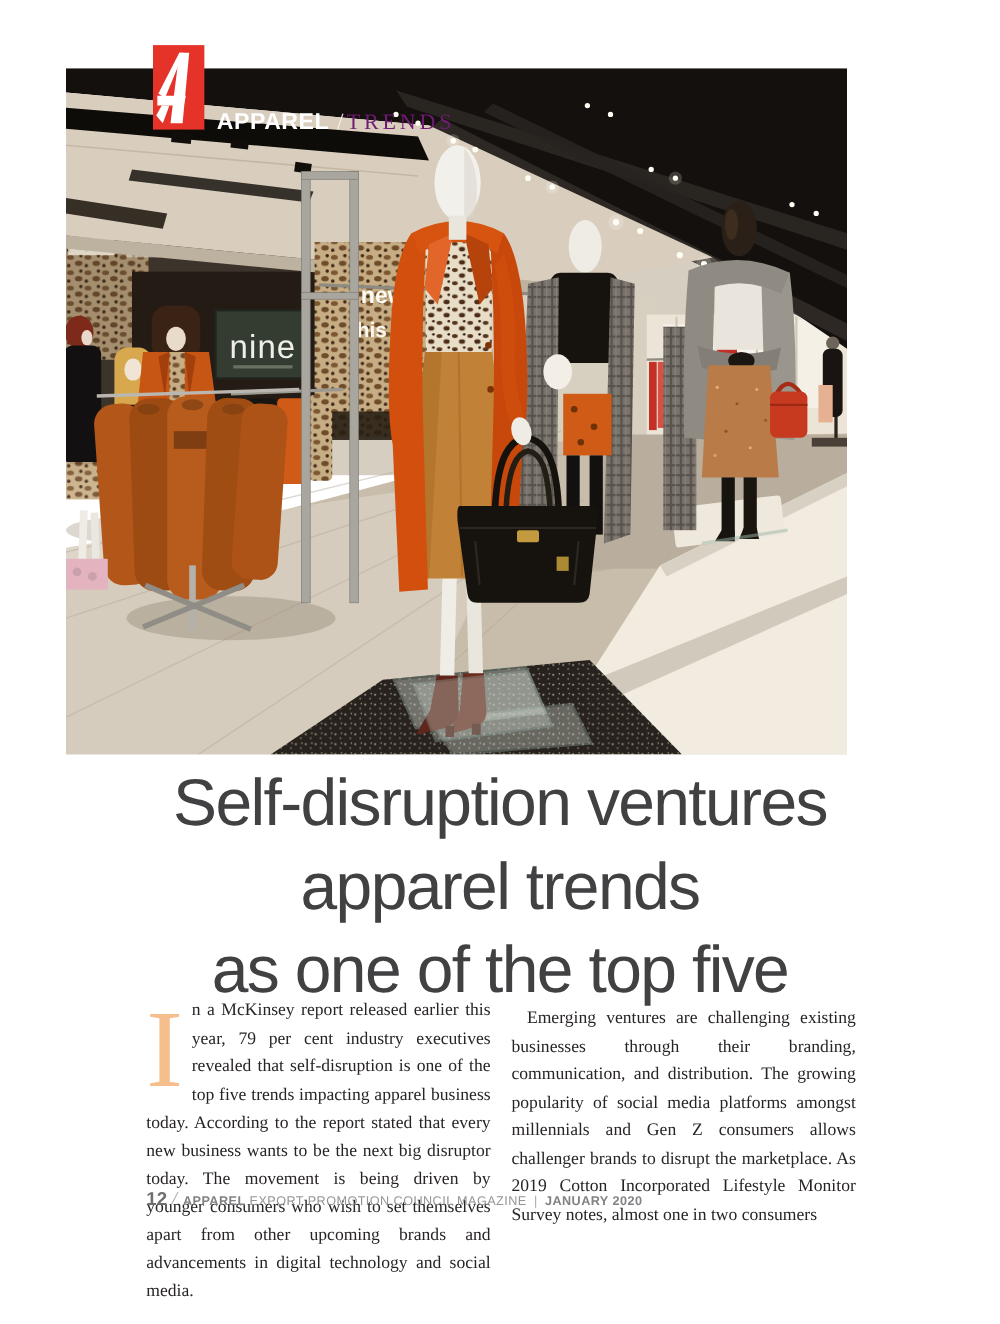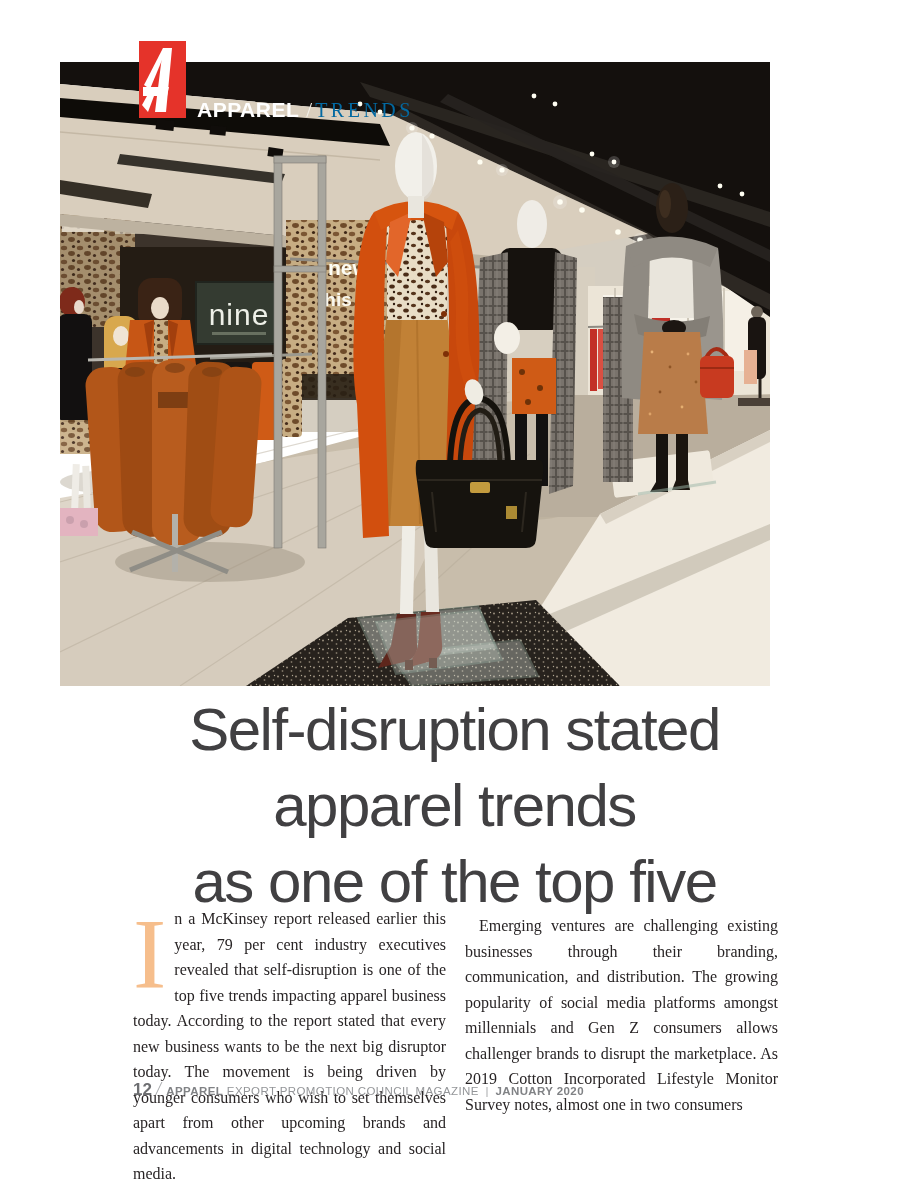--- a/index.html
+++ b/index.html
@@ -10,21 +10,21 @@
   .photo-wrap{position:absolute;left:60px;top:62px;width:710px;height:624px;}
   .photo-wrap svg{display:block;width:710px;height:624px;}
 
   
   .logo-wrap{position:absolute;left:139px;top:41px;width:47px;height:77px;}
 
   
   .section-label{position:absolute;left:197px;top:98px;color:#ffffff;white-space:nowrap;}
   .section-label .b{font-weight:bold;font-size:21px;letter-spacing:.5px;}
   .section-label .sl{font-family:"Liberation Serif",serif;font-size:21px;color:#f3f1ea;margin:0 3px 0 7px;}
-  .section-label .sf{font-family:"Liberation Serif",serif;font-size:20px;letter-spacing:3.5px;color:#0369a1;}
+  .section-label .sf{font-family:"Liberation Serif",serif;font-size:20px;letter-spacing:3.5px;color:#701a75;}
 
   
   .headline{position:absolute;left:0;top:692px;width:909px;text-align:center;
             font-family:"Liberation Sans",sans-serif;font-weight:300;
             font-size:60px;line-height:76px;letter-spacing:-1.5px;color:#414042;}
 
   
   .columns{position:absolute;left:133px;top:906px;width:645px;display:flex;gap:19px;}
   .col{width:313px;font-family:"Liberation Serif",serif;font-size:16px;line-height:25.5px;
        text-align:justify;color:#282425;}
@@ -365,21 +365,21 @@
       <polygon points="4,46 30,46 28,55 4,55" fill="#ffffff"></polygon>
       <polygon points="8,55 15,55 9,71 3,64" fill="#ffffff"></polygon>
     </svg>
   </div>
 
   <div class="section-label">
     <span class="b">APPAREL</span><span class="sl">/</span><span class="sf">TRENDS</span>
   </div>
 
   <div class="headline">
-    <div>Self-disruption stated</div>
+    <div>Self-disruption ventures</div>
     <div>apparel trends</div>
     <div>as one of the top five</div>
   </div>
 
   <div class="columns">
     <div class="col col1">
       <span class="dropcap">I</span><span>n a McKinsey report released earlier this year, 79 per cent industry executives revealed that self-disruption is one of the top five trends impacting apparel business today. According to the report stated that every new business wants to be the next big disruptor today. The movement is being driven by younger consumers who wish to set themselves apart from other upcoming brands and advancements in digital technology and social media.</span>
     </div>
     <div class="col col2">
       <div class="body">Emerging ventures are challenging existing businesses through their branding, communication, and distribution. The growing popularity of social media platforms amongst millennials and Gen Z consumers allows challenger brands to disrupt the marketplace. As 2019 Cotton Incorporated Lifestyle Monitor Survey notes, almost one in two consumers</div>

